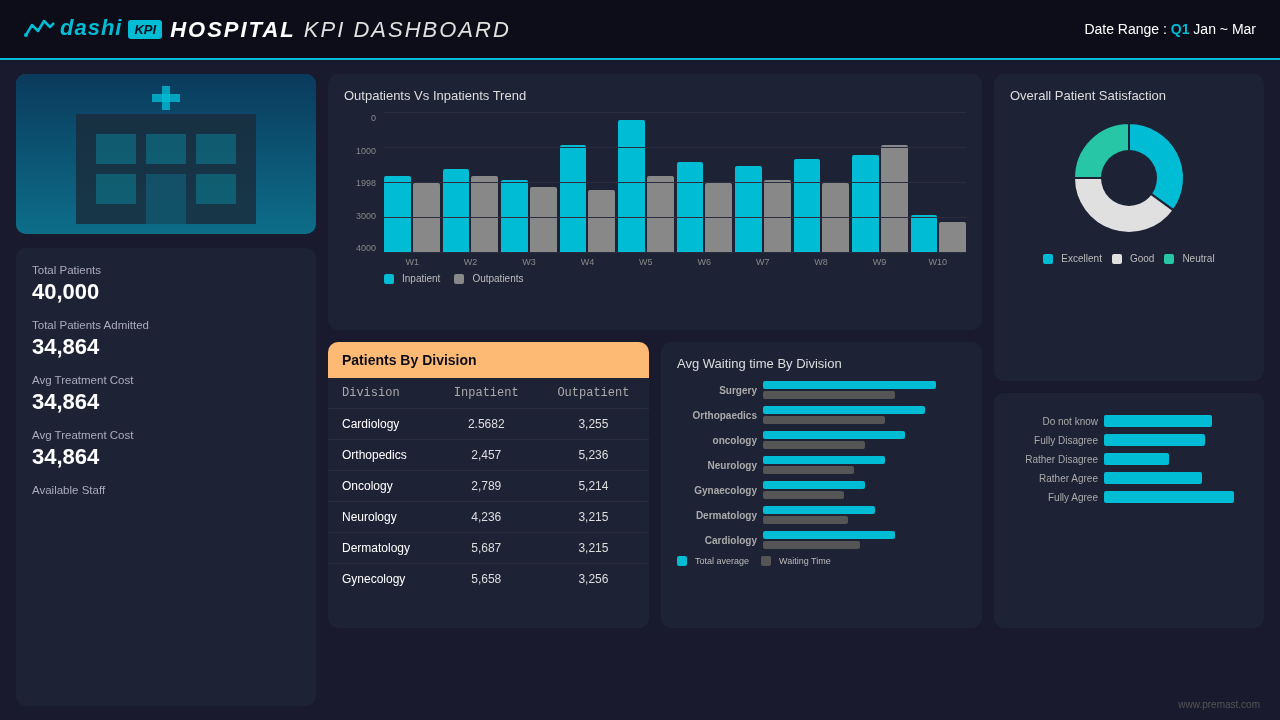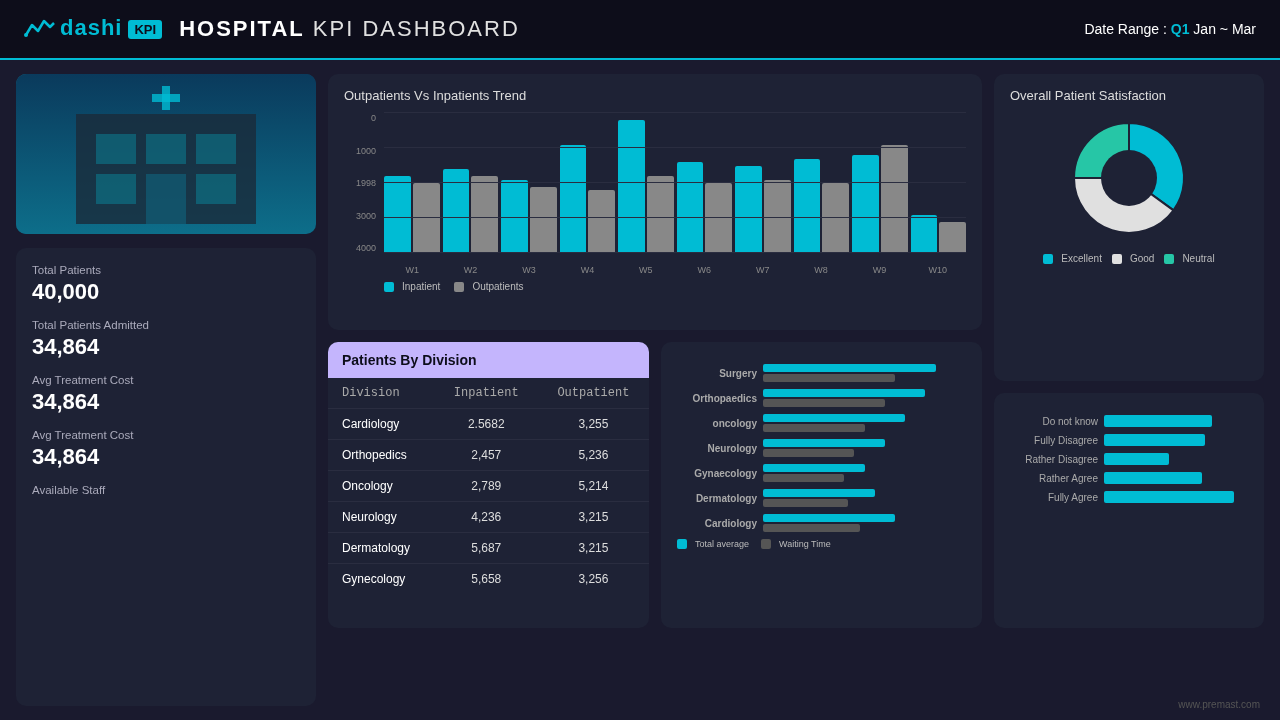--- a/index.html
+++ b/index.html
@@ -17,22 +17,23 @@
       background: #0d0d1a;
       height: 60px;
       display: flex;
       align-items: center;
       justify-content: space-between;
       padding: 0 24px;
       border-bottom: 2px solid #00bcd4;
     }
     .header-left {
       display: flex;
-      align-items: center;
-      gap: 17px;
+      align-items: flex-end;
+      gap: 8px;
+      font-style: italic;
     }
     .logo-box {
       display: flex;
       align-items: center;
       gap: 6px;
     }
     .logo-dashi {
       color: #00bcd4;
       font-size: 22px;
       font-weight: 700;
@@ -169,21 +170,21 @@
     .bar {
       flex: 1;
       border-radius: 2px 2px 0 0;
     }
     .bar-inpatient { background: #00bcd4; }
     .bar-outpatient { background: #888; }
     .bar-xaxis {
       display: flex;
       padding-left: 40px;
       gap: 2px;
-      margin-top: 12px;
+      margin-top: 4px;
     }
     .bar-xlabel {
       flex: 1;
       text-align: center;
       font-size: 9px;
       color: #888;
     }
     .chart-legend {
       display: flex;
       gap: 14px;
@@ -208,21 +209,21 @@
       background: #2a2d40;
     }
 
     
     .table-card {
       background: #1e2235;
       border-radius: 10px;
       overflow: hidden;
     }
     .table-header-row {
-      background: #c4b5fd;
+      background: #fdba74;
       padding: 10px 14px;
       font-size: 14px;
       font-weight: 600;
       color: #0d0d1a;
     }
     .data-table {
       width: 100%;
       border-collapse: collapse;
       font-size: 12px;
     }
@@ -550,20 +551,21 @@
               <tr>
     <td>Gynecology</td>
     <td>5,658</td>
     <td>3,256</td>
   </tr>
             </tbody>
         </table>
       </div>
 
       <div class="waiting-card">
+        <div class="card-title">Avg Waiting time By Division</div>
         <div class="horiz-bar-chart" id="waitingChart">
             <div class="horiz-bar-row">
     <div class="horiz-bar-label">Surgery</div>
     <div class="horiz-bars">
       <div class="horiz-bar horiz-bar-avg" style="width:85%;"></div>
       <div class="horiz-bar horiz-bar-wait" style="width:65%;"></div>
     </div>
   </div>
             <div class="horiz-bar-row">
     <div class="horiz-bar-label">Orthopaedics</div>

